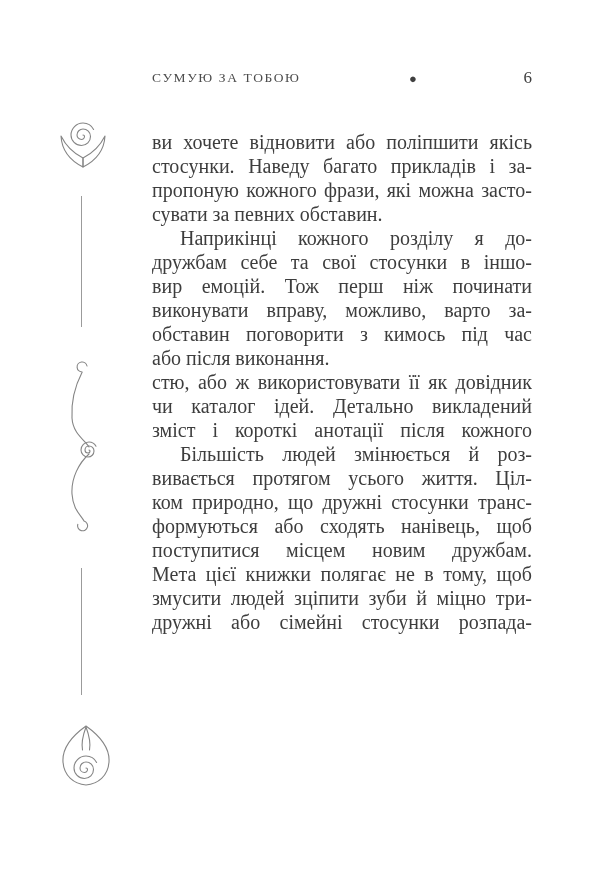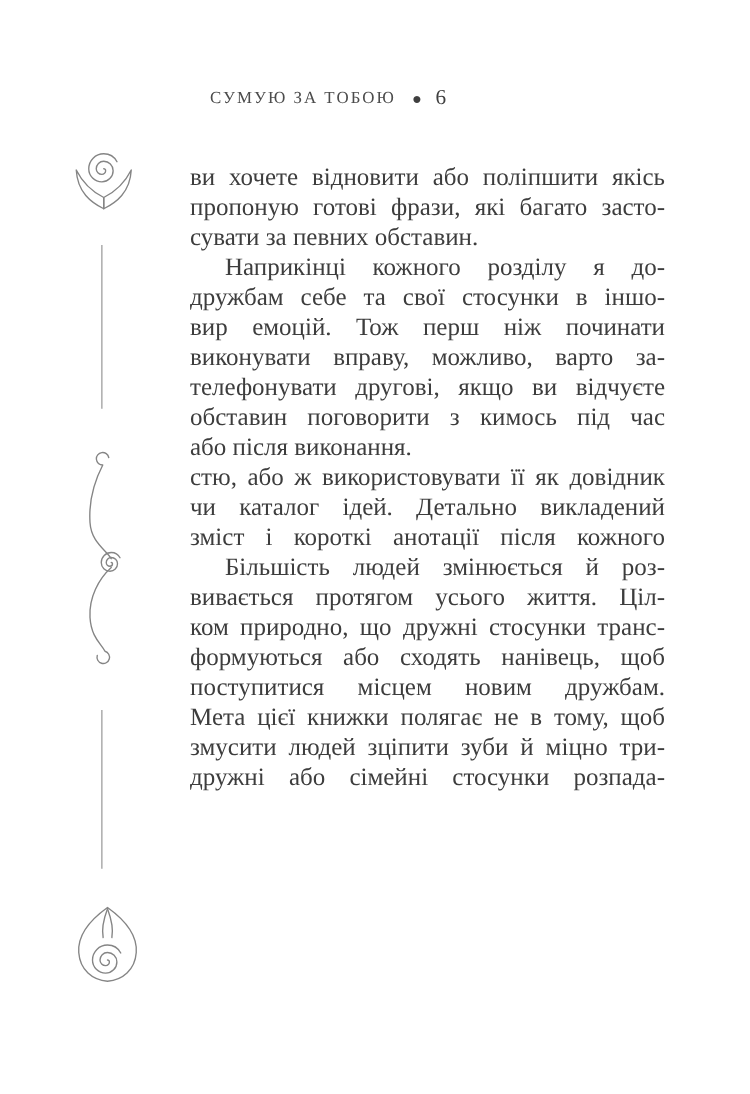--- a/index.html
+++ b/index.html
@@ -9,26 +9,26 @@
     width: 600px;
     height: 875px;
     background: #ffffff;
     overflow: hidden;
     font-family: "Liberation Serif", serif;
   }
 
   
   .header {
     position: absolute;
-    left: 168px;
+    left: 152px;
     top: 68px;
     width: 380px;
     display: flex;
     align-items: center;
-    justify-content: flex-start;
+    justify-content: space-between;
     color: #4c4c4c;
     font-family: Liberation Serif, serif;
   }
   .running-title {
     font-size: 13.5px;
     letter-spacing: 1.6px;
     white-space: nowrap;
   }
   .header-dot {
     font-size: 13px;
@@ -144,27 +144,27 @@
                a7.5 7.5 0 0 1 7.5 7.5
                a9 9 0 0 1 -9 9
                a10.5 10.5 0 0 1 -10.5 -10.5
                a12 12 0 0 1 12 -12
                a12 12 0 0 1 10.6 6.4"></path>
     </svg>
   </div>
 
   <div class="text-block" id="text-block">
       <div class="line">ви хочете відновити або поліпшити якісь</div>
-      <div class="line">пропоную готові фрази, які багато засто-</div>
+      <div class="line">стосунки. Наведу багато прикладів і за-</div>
+      <div class="line">пропоную кожного фрази, які можна засто-</div>
       <div class="line end">сувати за певних обставин.</div>
       <div class="line indent">Наприкінці кожного розділу я до-</div>
       <div class="line">дружбам себе та свої стосунки в іншо-</div>
       <div class="line">вир емоцій. Тож перш ніж починати</div>
       <div class="line">виконувати вправу, можливо, варто за-</div>
-      <div class="line">телефонувати другові, якщо ви відчуєте</div>
       <div class="line">обставин поговорити з кимось під час</div>
       <div class="line end">або після виконання.</div>
       <div class="line">стю, або ж використовувати її як довідник</div>
       <div class="line">чи каталог ідей. Детально викладений</div>
       <div class="line">зміст і короткі анотації після кожного</div>
       <div class="line indent">Більшість людей змінюється й роз-</div>
       <div class="line">вивається протягом усього життя. Ціл-</div>
       <div class="line">ком природно, що дружні стосунки транс-</div>
       <div class="line">формуються або сходять нанівець, щоб</div>
       <div class="line">поступитися місцем новим дружбам.</div>

